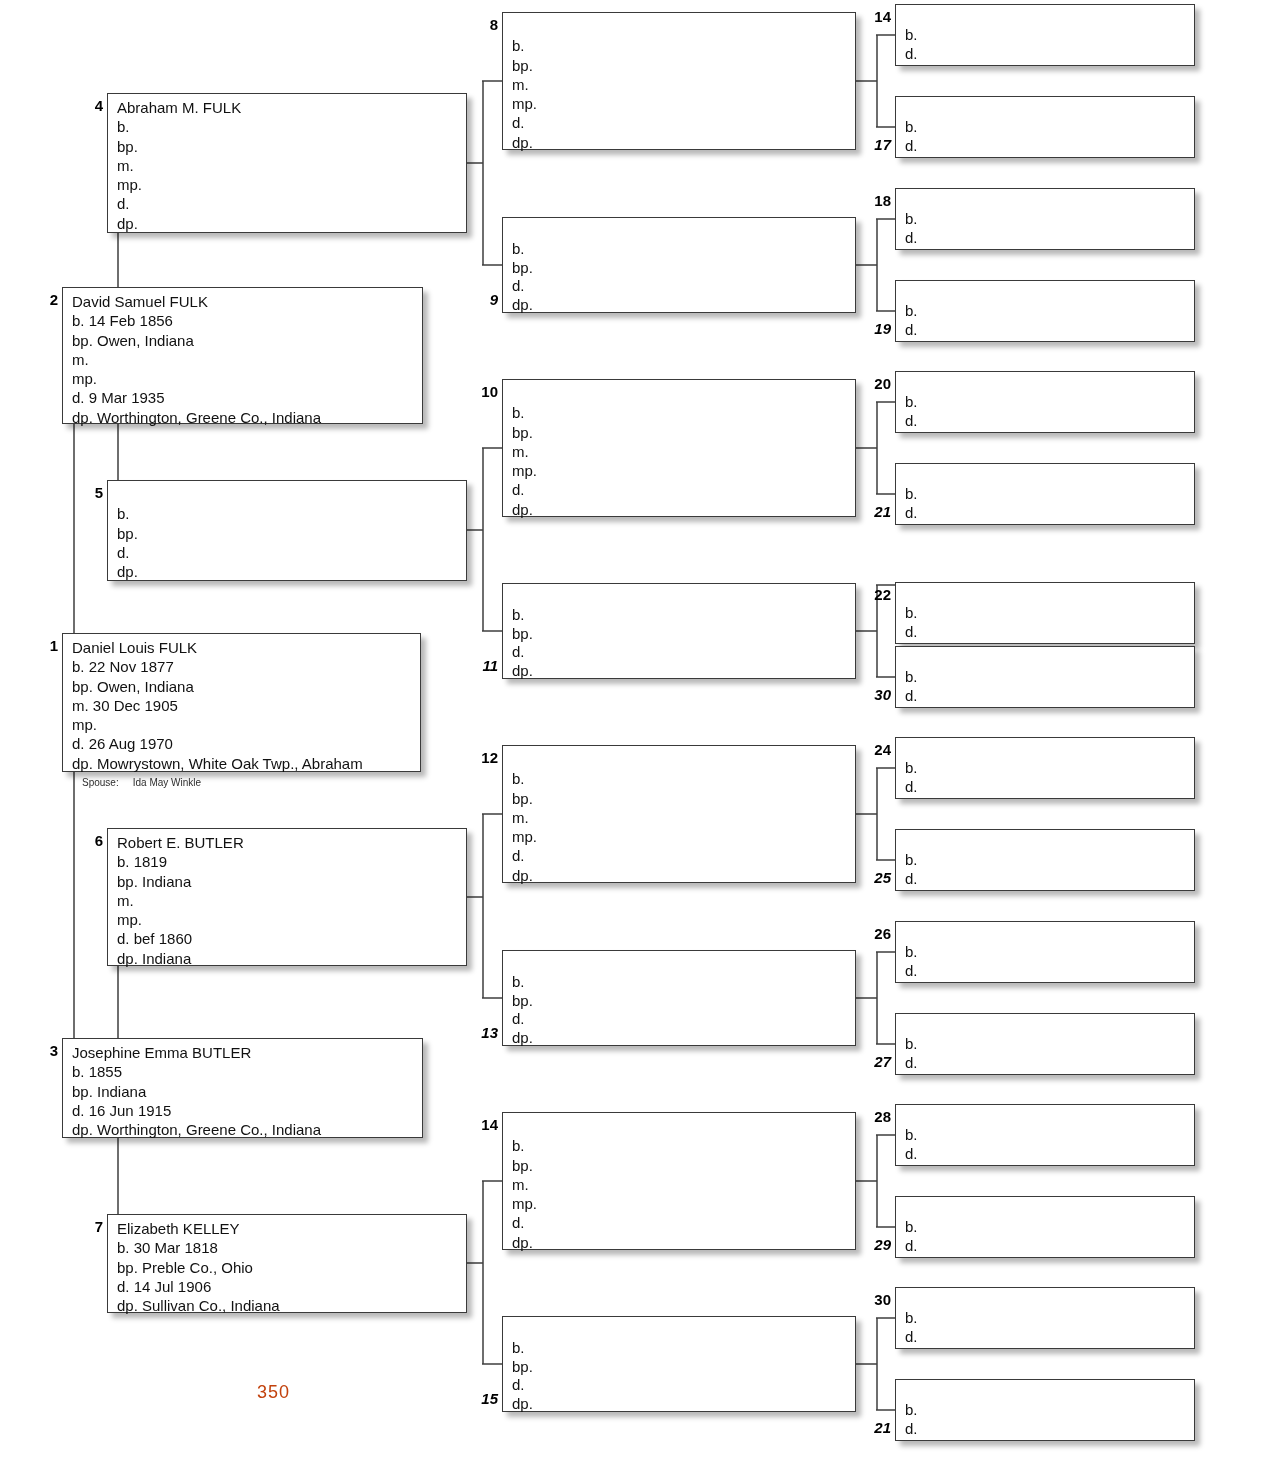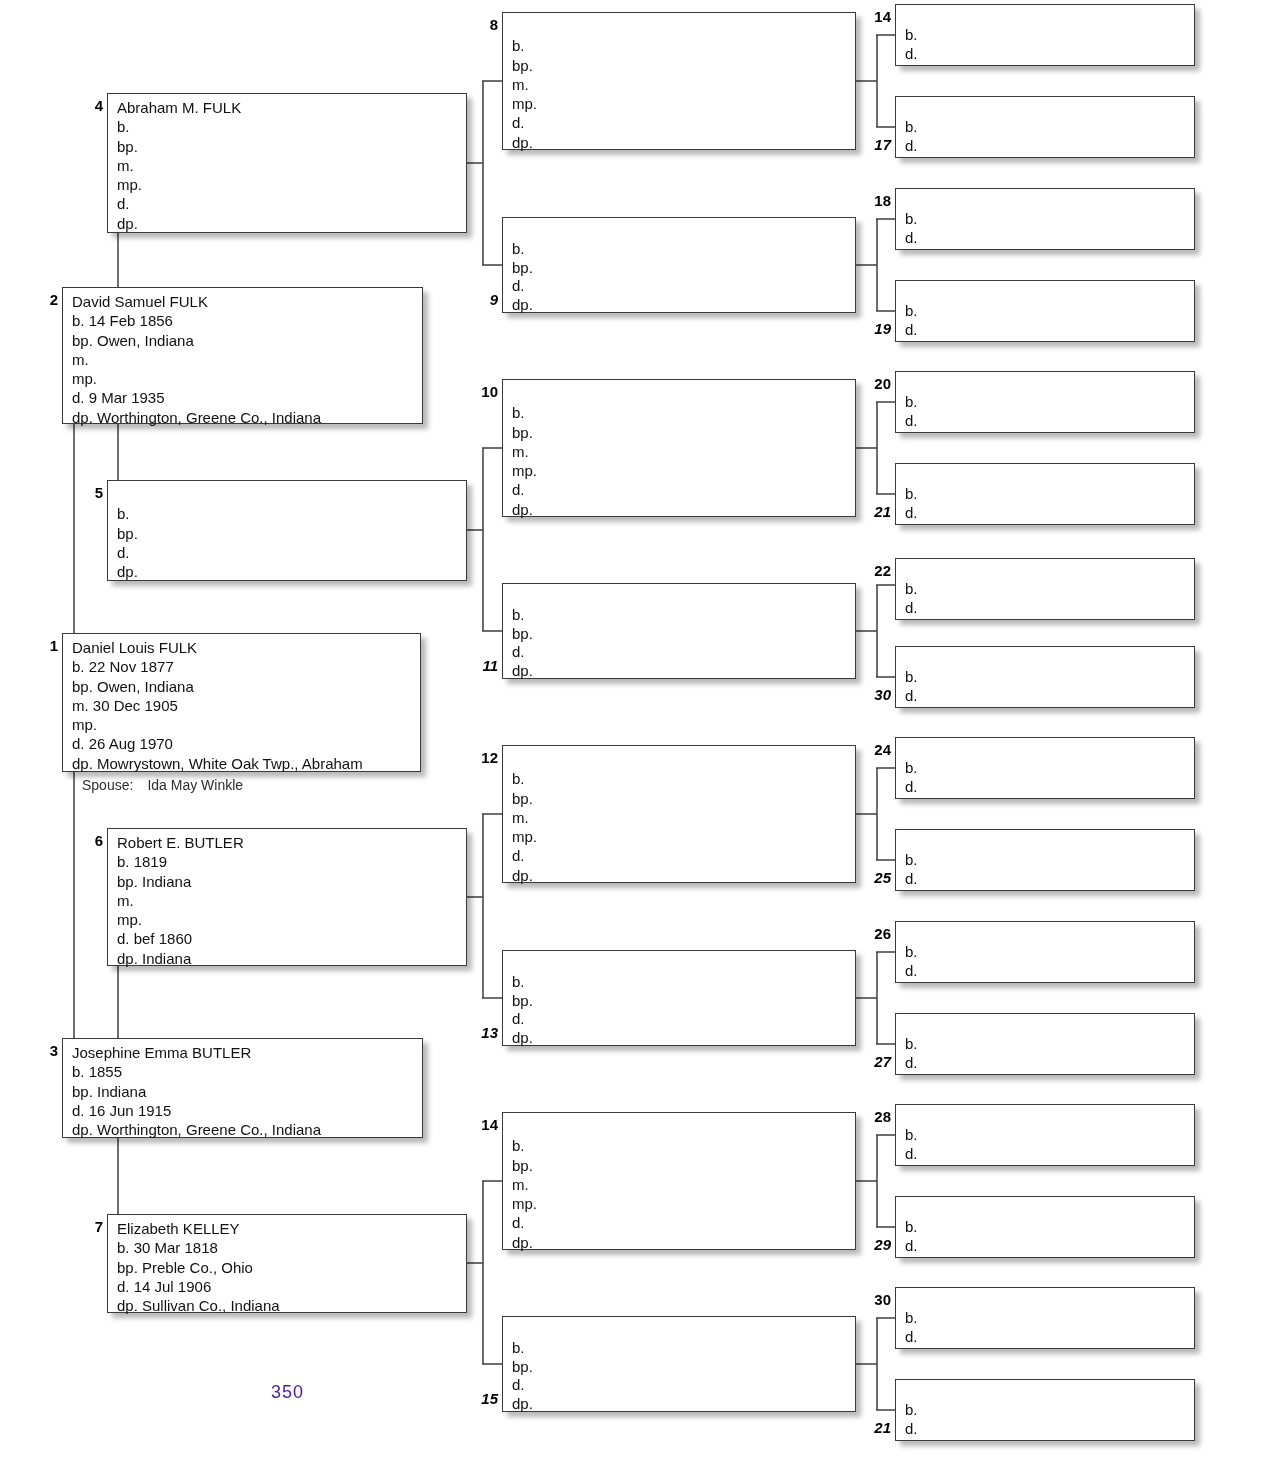--- a/index.html
+++ b/index.html
@@ -17,23 +17,23 @@
   .md5 .ln{height:18.4px;line-height:18.4px;}
   .num{
     position:absolute;right:100%;margin-right:5px;
     font-weight:bold;font-size:15px;color:#000;
   }
   .nt{top:3px;}
   .nb{bottom:4px;font-style:italic;}
   .md7{width:354px;height:138px;}
   .md5{width:354px;height:96px;}
   .sm{width:300px;height:62px;padding-top:20px;}
-  .spouse{position:absolute;left:82px;top:777px;font-size:14px;color:#2e2e2e;}
+  .spouse{position:absolute;left:82px;top:777px;font-size:10px;color:#2e2e2e;}
   .spouse .sl{margin-right:14px;}
-  .pageno{position:absolute;left:271px;top:1382px;font-size:18px;letter-spacing:1px;color:#4c1d95;}
+  .pageno{position:absolute;left:257px;top:1382px;font-size:18px;letter-spacing:1px;color:#c2410c;}
 </style>
 </head>
 <body>
 
 <div class="canvas">
 
   <svg class="wires" width="1265" height="1457" viewBox="0 0 1265 1457">
     <path d="M118 232V288 M118 422V481 M74 422V634 M74 771V1039 M118 964V1039 M118 1136V1215" stroke="#3f3f3f" stroke-width="1.5" fill="none"></path>
     <path d="M466 163H483 M483 81V265 M482 81H503 M482 265H503
          M466 530H483 M483 448V631 M482 448H503 M482 631H503
@@ -227,21 +227,21 @@
   <div class="pbox sm" style="left:895px;top:371px">
     <span class="num nt">20</span>
     <div class="ln">b.</div>
     <div class="ln">d.</div>
   </div>
   <div class="pbox sm" style="left:895px;top:463px">
     <span class="num nb">21</span>
     <div class="ln">b.</div>
     <div class="ln">d.</div>
   </div>
-  <div class="pbox sm" style="left:895px;top:558px">
+  <div class="pbox sm" style="left:895px;top:582px">
     <span class="num nt">22</span>
     <div class="ln">b.</div>
     <div class="ln">d.</div>
   </div>
   <div class="pbox sm" style="left:895px;top:646px">
     <span class="num nb">30</span>
     <div class="ln">b.</div>
     <div class="ln">d.</div>
   </div>
   <div class="pbox sm" style="left:895px;top:737px">

